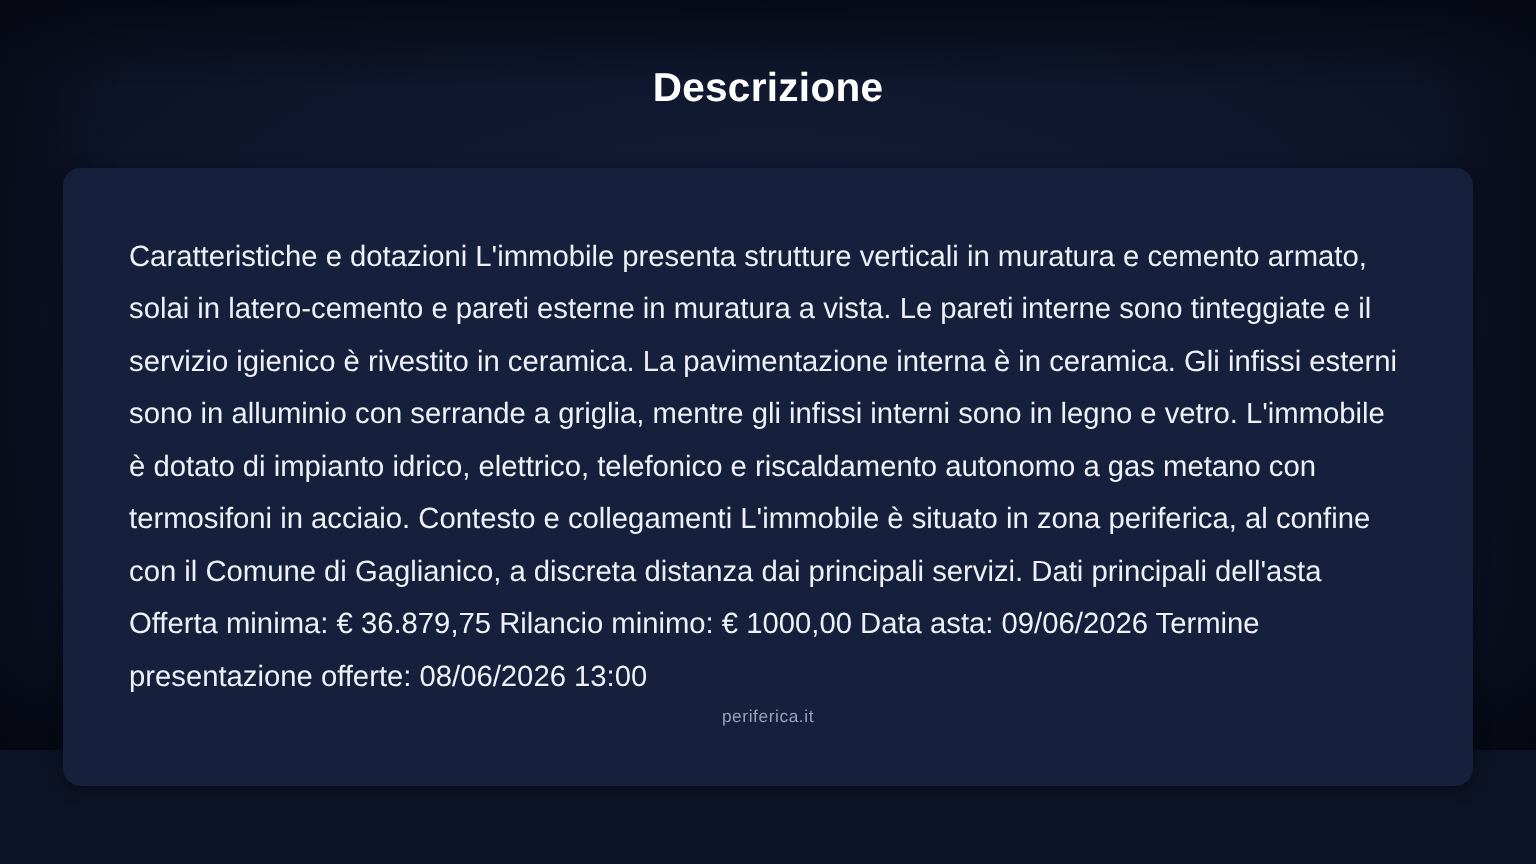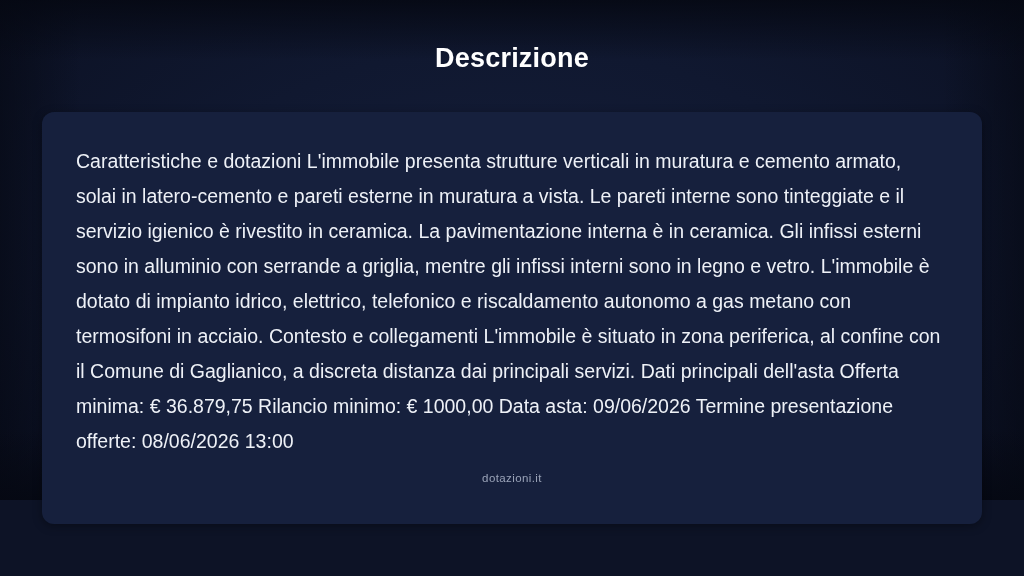--- a/index.html
+++ b/index.html
@@ -57,21 +57,21 @@
     top: 112px;
     width: 940px;
     height: 412px;
     box-sizing: border-box;
     background: #16203d;
     border-radius: 12px;
     padding: 26px 30px 26px 28px;
     box-shadow: 0 2px 10px rgba(0,0,0,0.35);
   }
   .body-text {
-    margin: 6px;
+    margin: 16px;
     color: #eef1f7;
     font-size: 19.5px;
     line-height: 35px;
     font-weight: 400;
     text-align: left;
   }
   .footer {
     position: absolute;
     left: 0;
     right: 0;
@@ -91,16 +91,16 @@
 
   <div class="header">
     <h1 class="title">Descrizione</h1>
   </div>
 
   <div class="card">
     <p class="body-text">Caratteristiche e dotazioni L'immobile presenta strutture verticali in muratura e cemento armato, solai in latero-cemento e pareti esterne in muratura a vista. Le pareti interne sono tinteggiate e il servizio igienico è rivestito in ceramica. La pavimentazione interna è in ceramica. Gli infissi esterni sono in alluminio con serrande a griglia, mentre gli infissi interni sono in legno e vetro. L'immobile è dotato di impianto idrico, elettrico, telefonico e riscaldamento autonomo a gas metano con termosifoni in acciaio. Contesto e collegamenti L'immobile è situato in zona periferica, al confine con il Comune di Gaglianico, a discreta distanza dai principali servizi. Dati principali dell'asta Offerta minima: € 36.879,75 Rilancio minimo: € 1000,00 Data asta: 09/06/2026 Termine presentazione offerte: 08/06/2026 13:00</p>
   </div>
 
   <div class="footer">
-    <span class="footer-text">dotazioni.it</span>
+    <span class="footer-text">periferica.it</span>
   </div>
 
 </div>
 
 </body></html>

